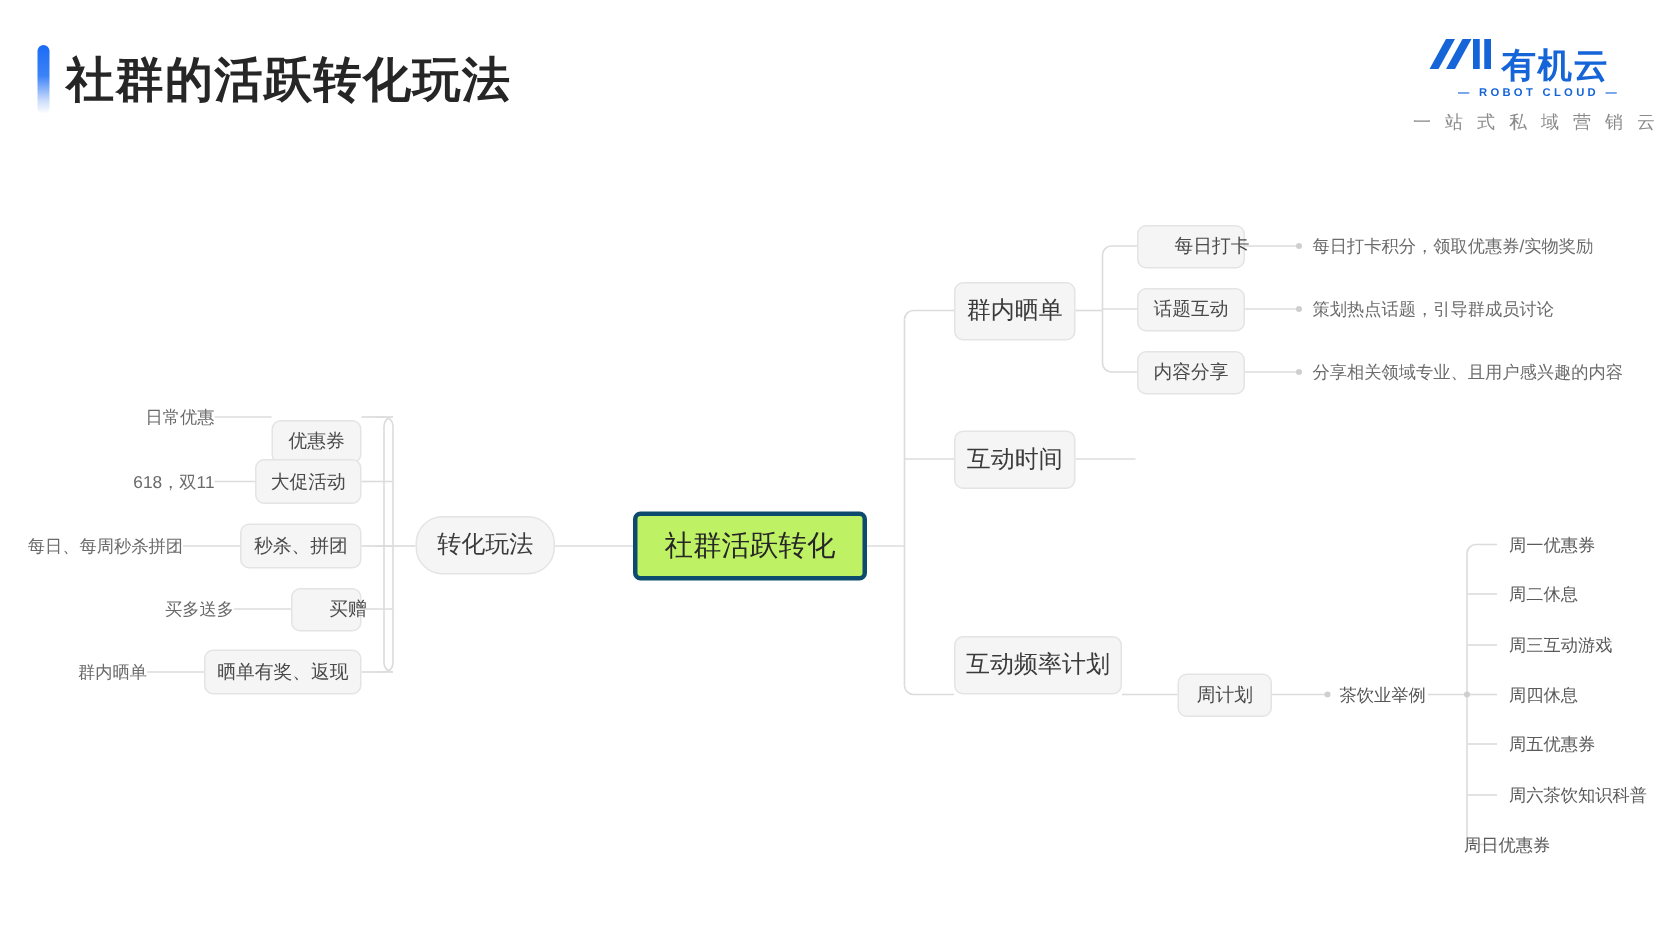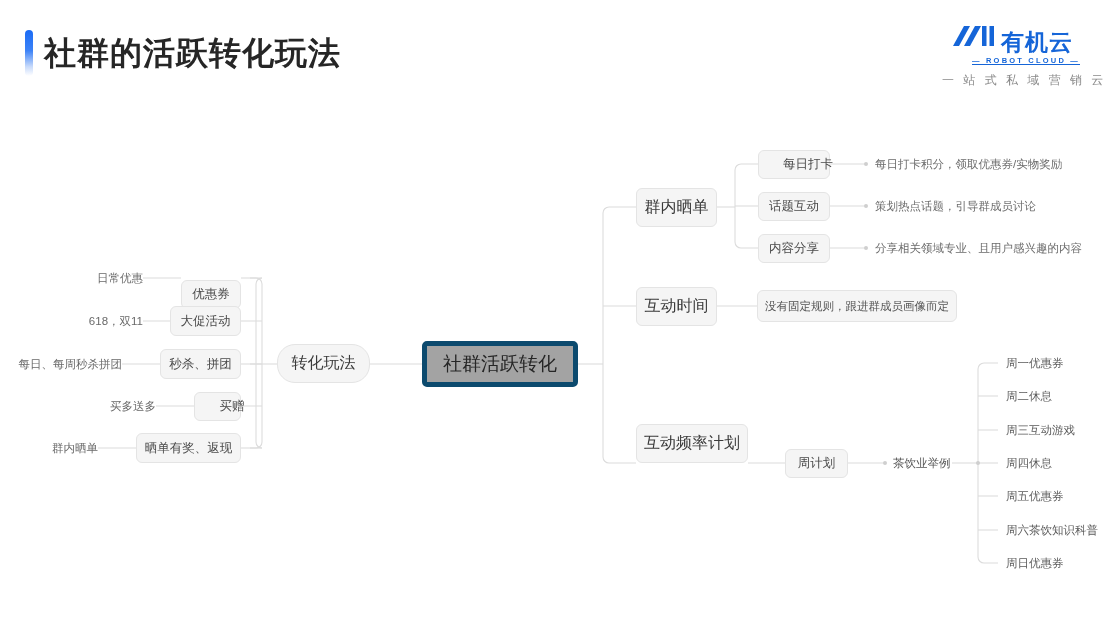--- a/index.html
+++ b/index.html
@@ -24,38 +24,38 @@
   
   .logo{position:absolute;right:30px;top:24px;width:140px;text-align:center;}
   .logo-row{display:flex;align-items:flex-end;justify-content:center;gap:4px;}
   .logo-mark{display:block;}
   .logo-cn{
     font-size:23px;font-weight:bold;color:#1565d8;letter-spacing:1px;line-height:1;
     white-space:nowrap;
   }
   .logo-en{
     font-size:7.5px;color:#1565d8;letter-spacing:2.2px;margin-top:2px;
-    text-align:right;padding-right:2px;font-weight:bold;text-decoration:underline;
+    text-align:right;padding-right:2px;font-weight:bold;
   }
   .logo-tag{
     font-size:12px;color:#8a8a8a;letter-spacing:3px;margin-top:7px;white-space:nowrap;
   }
 
   
   #map{position:absolute;left:0;top:0;width:1112px;height:626px;}
   #wires{position:absolute;left:0;top:0;width:1112px;height:626px;}
 
   .node{
     position:absolute;box-sizing:border-box;
     display:flex;align-items:center;justify-content:center;
     background:#f5f5f5;border:1px solid #e4e4e4;border-radius:6px;
     color:#3f3f3f;white-space:nowrap;
   }
   .node.center{
-    background:#a3a3a3;border:5px solid #0c4a6e;border-radius:5px;
+    background:#bef264;border:3px solid #0c4a6e;border-radius:5px;
     color:#262626;font-size:19px;
   }
   .node.lv1{font-size:16px;color:#3a3a3a;}
   .node.lv2{font-size:12.5px;color:#4a4a4a;}
   .node.lv3{font-size:11.5px;color:#555;}
   .node.plain{
     background:transparent;border:none;color:#555;font-size:11.5px;
     justify-content:flex-start;
   }
   .node.leafleft{
@@ -189,27 +189,26 @@
     <div class="node lv1" style="left:636px;top:424px;width:112px;height:39px;">互动频率计划</div>
 
     <div class="node lv2" style="left:758px;top:150px;width:72px;height:29px;padding-left:28px;">每日打卡</div>
     <div class="node lv2" style="left:758px;top:192px;width:72px;height:29px;">话题互动</div>
     <div class="node lv2" style="left:758px;top:234px;width:72px;height:29px;">内容分享</div>
 
     <div class="node desc" style="left:875px;top:154px;width:230px;height:20px;">每日打卡积分，领取优惠券/实物奖励</div>
     <div class="node desc" style="left:875px;top:196px;width:230px;height:20px;">策划热点话题，引导群成员讨论</div>
     <div class="node desc" style="left:875px;top:238px;width:235px;height:20px;">分享相关领域专业、且用户感兴趣的内容</div>
 
-    <div class="node lv3" style="left:757px;top:290px;width:200px;height:32px;">没有固定规则，跟进群成员画像而定</div>
 
     <div class="node lv2" style="left:785px;top:449px;width:63px;height:29px;">周计划</div>
     <div class="node plain" style="left:893px;top:453px;width:70px;height:20px;">茶饮业举例</div>
 
     <div class="node weekday" style="left:1006px;top:353px;width:106px;height:20px;">周一优惠券</div>
     <div class="node weekday" style="left:1006px;top:386px;width:106px;height:20px;">周二休息</div>
     <div class="node weekday" style="left:1006px;top:420px;width:106px;height:20px;">周三互动游戏</div>
     <div class="node weekday" style="left:1006px;top:453px;width:106px;height:20px;">周四休息</div>
     <div class="node weekday" style="left:1006px;top:486px;width:106px;height:20px;">周五优惠券</div>
     <div class="node weekday" style="left:1006px;top:520px;width:106px;height:20px;">周六茶饮知识科普</div>
-    <div class="node weekday" style="left:1006px;top:553px;width:106px;height:20px;">周日优惠券</div>
+    <div class="node weekday" style="left:976px;top:553px;width:106px;height:20px;">周日优惠券</div>
 
   </div>
 </div>
 
 </body></html>

